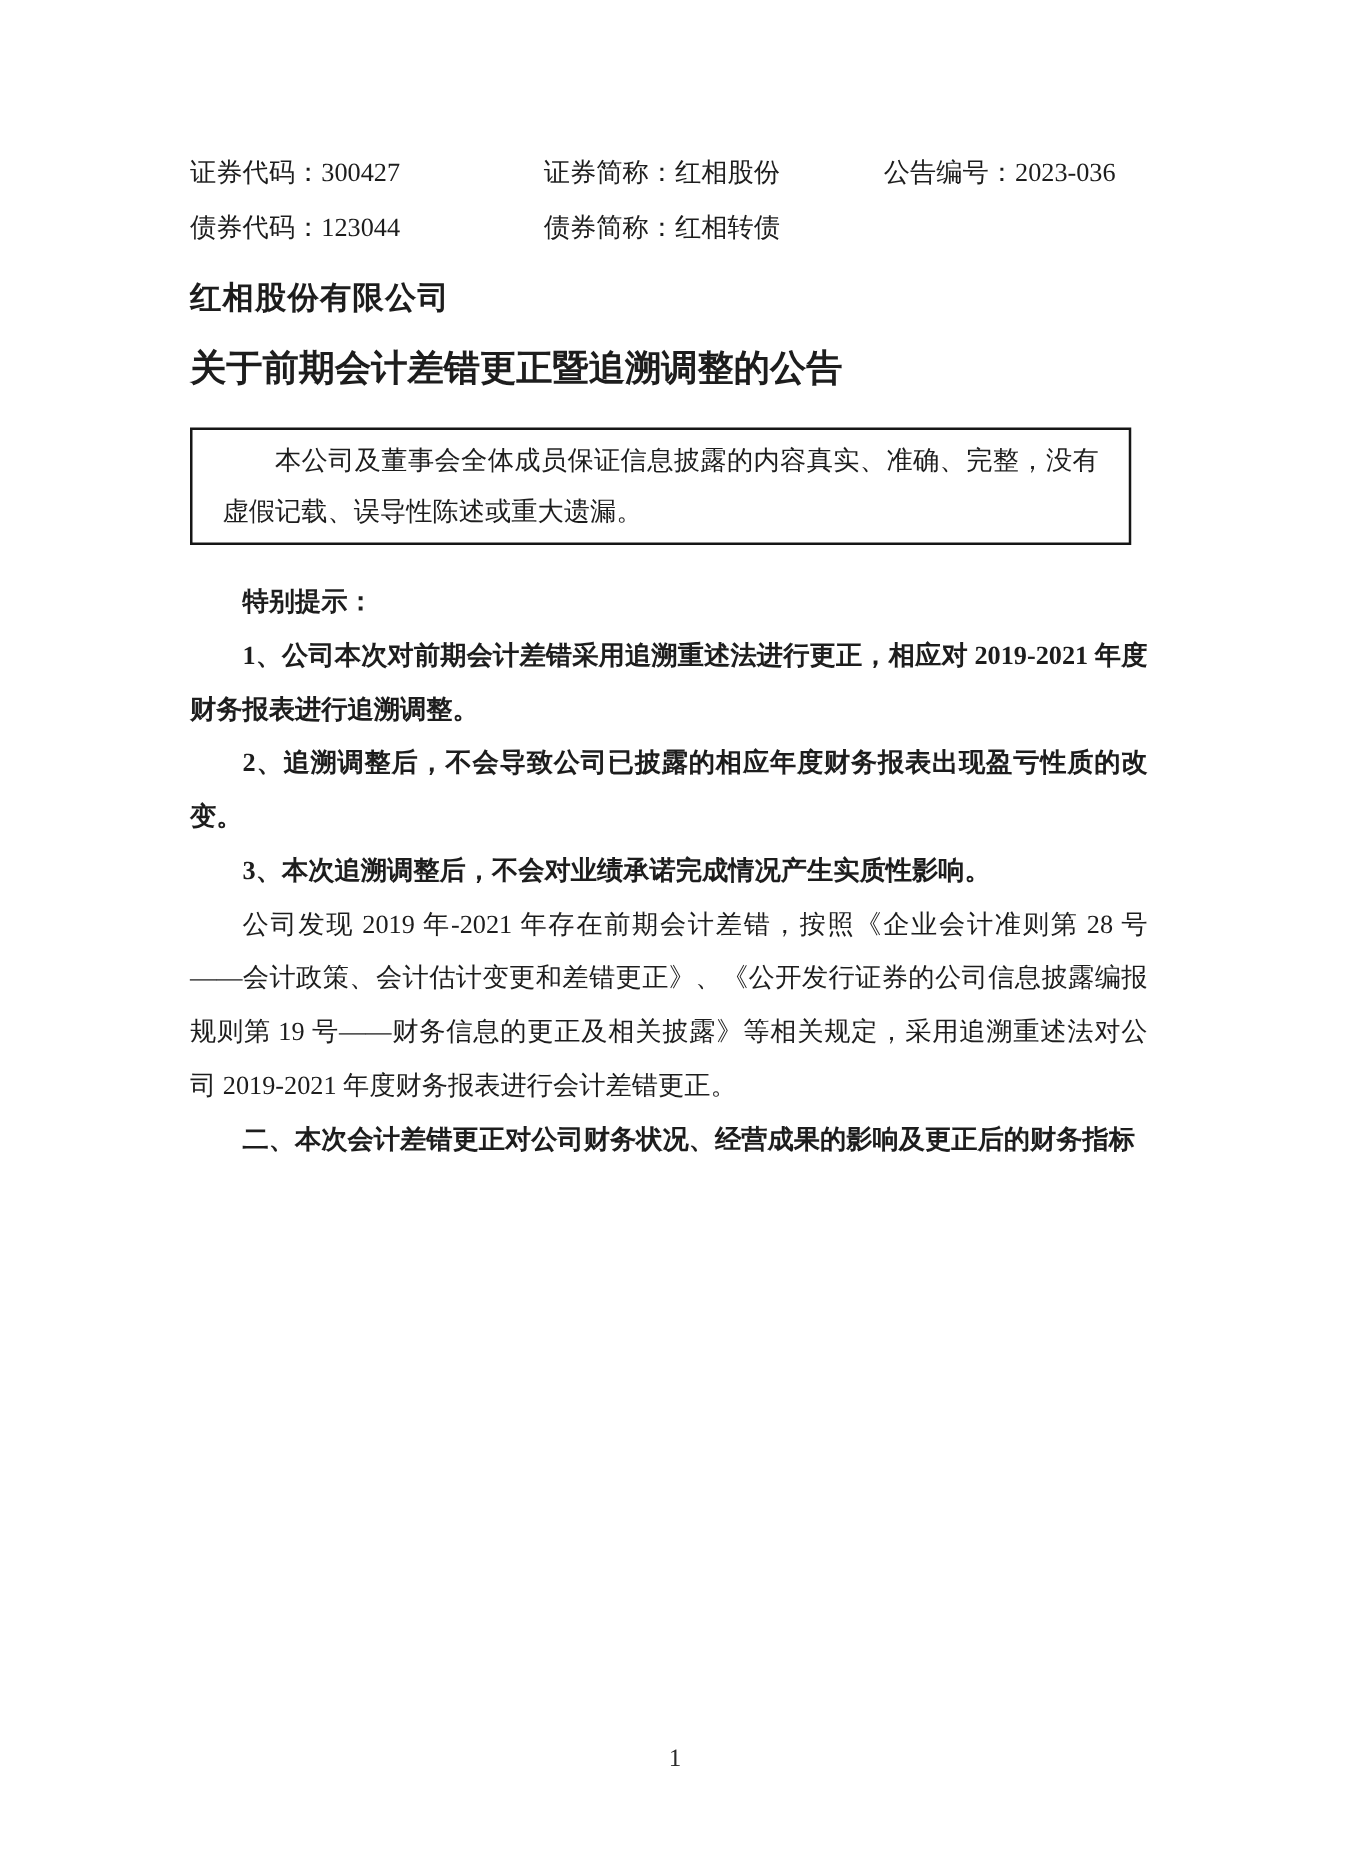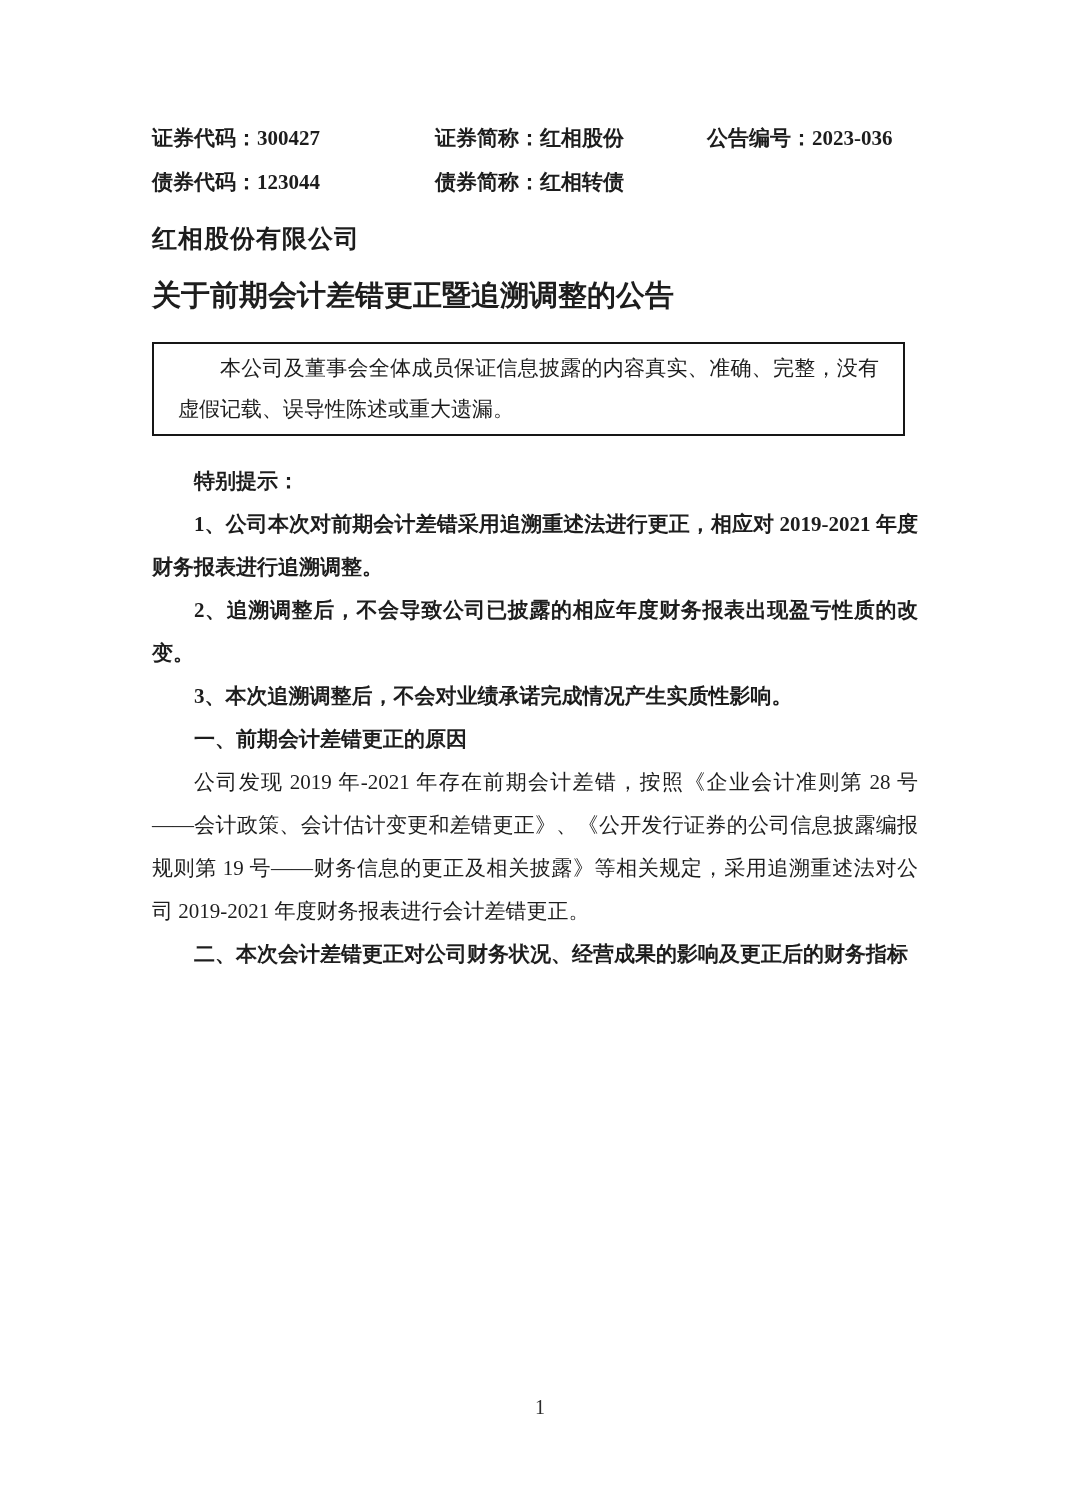--- a/index.html
+++ b/index.html
@@ -26,21 +26,20 @@
     width: 766px;
   }
   
   .doc-header {
     margin-top: 116px;
     line-height: 44px;
   }
   .hrow {
     display: grid;
     grid-template-columns: 283px 272px auto;
-    font-weight: bold;
   }
   .hrow span { white-space: nowrap; }
 
   .title {
     margin: 16px 0 0 0;
     font-size: 25px;
     line-height: 38px;
     font-weight: 700;
     text-align: left;
     letter-spacing: 1px;
@@ -111,21 +110,20 @@
     </div>
 
     <div class="tips">
       <p class="bold">特别提示：</p>
       <p class="bold">1、公司本次对前期会计差错采用追溯重述法进行更正，相应对 2019-2021 年度财务报表进行追溯调整。</p>
       <p class="bold">2、追溯调整后，不会导致公司已披露的相应年度财务报表出现盈亏性质的改变。</p>
       <p class="bold">3、本次追溯调整后，不会对业绩承诺完成情况产生实质性影响。</p>
     </div>
 
     <div class="body-text">
-      <p class="bold">一、前期会计差错更正的原因</p>
       <p>公司发现 2019 年-2021 年存在前期会计差错，按照《企业会计准则第 28 号——会计政策、会计估计变更和差错更正》、《公开发行证券的公司信息披露编报规则第 19 号——财务信息的更正及相关披露》等相关规定，采用追溯重述法对公司 2019-2021 年度财务报表进行会计差错更正。</p>
       <p class="bold">二、本次会计差错更正对公司财务状况、经营成果的影响及更正后的财务指标</p>
     </div>
 
   </div>
 
   <div class="page-number">1</div>
 </div>
 
 </body></html>

